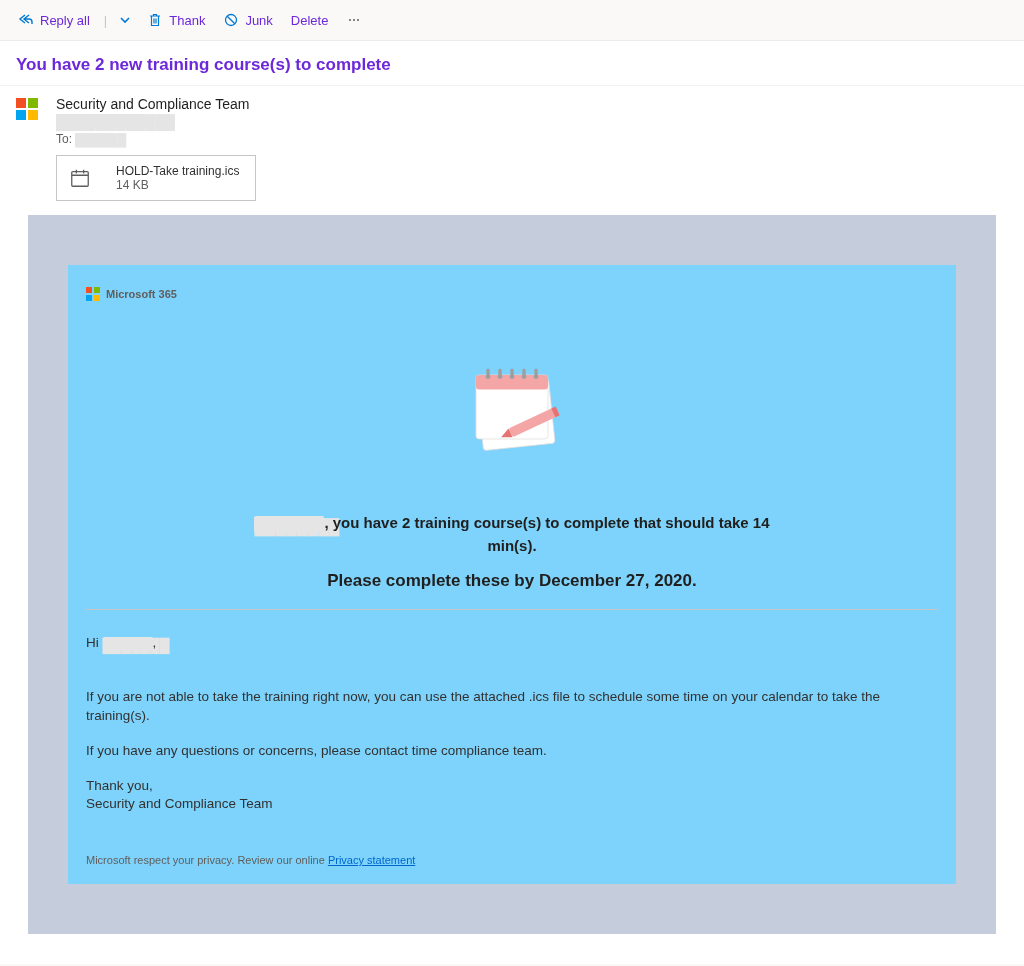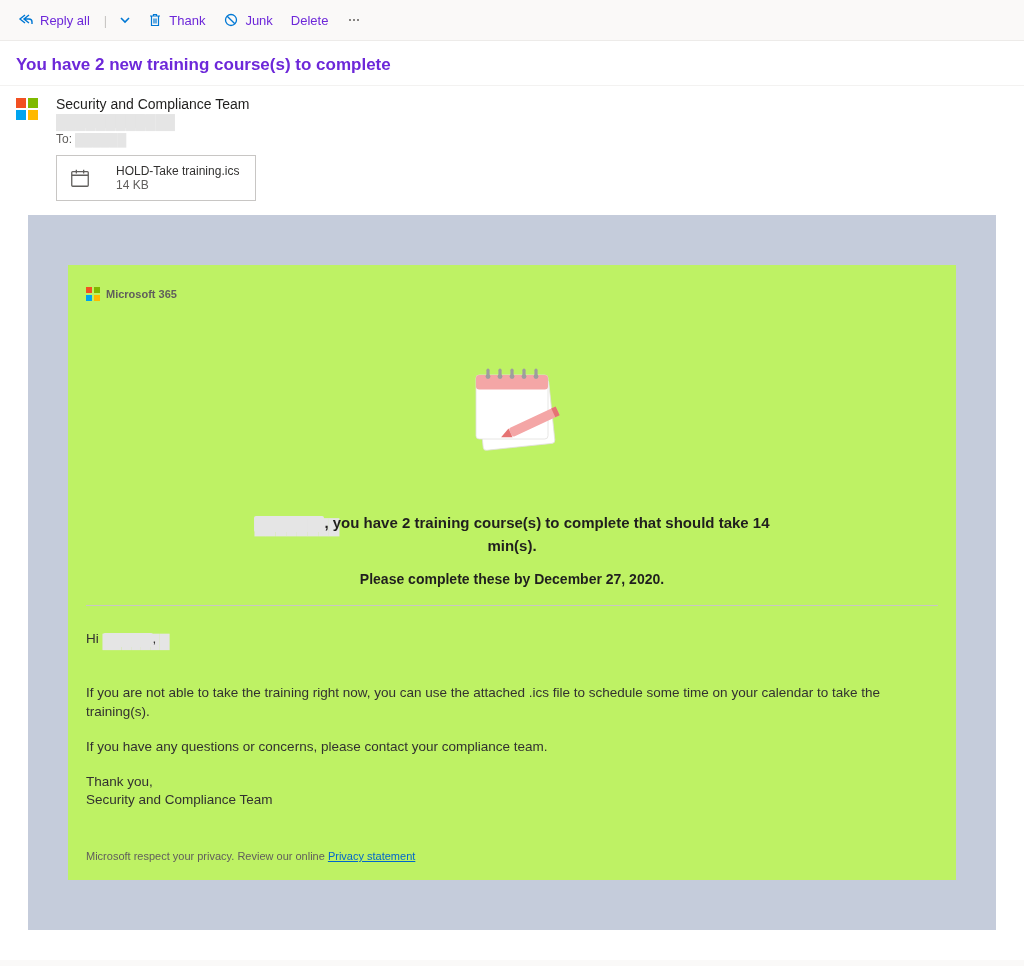--- a/index.html
+++ b/index.html
@@ -85,21 +85,21 @@
   .attach-meta { display:flex; flex-direction:column; }
   .attach-name { font-size:12px; color:#323130; }
   .attach-size { font-size:12px; color:#605e5c; }
   .body-outer { padding: 0 0 30px 0; background:#fff; }
   .body-frame {
     margin: 0 28px;
     background:#c5ccdb;
     padding: 50px 40px;
   }
   .body-card {
-    background:#bef264;
+    background:#7dd3fc;
     padding: 22px 18px 18px 18px;
   }
   .brand-row {
     display:flex; align-items:center; gap:6px;
     font-size:11px; font-weight:600; color:#605e5c;
     padding: 0 0 40px 0;
   }
   .brand-row .ms-logo { width:14px; height:14px; }
   .brand-row .ms-logo span { width:6px; height:6px; }
   .brand-row .ms-logo .b { left:8px; }
@@ -112,21 +112,21 @@
     font-weight:700;
     font-size:15px;
     color:#201f1e;
     margin: 18px auto 6px auto;
     max-width: 520px;
     line-height:1.5;
   }
   .subline {
     text-align:center;
     font-weight:700;
-    font-size:14px;
+    font-size:17px;
     color:#201f1e;
     margin: 14px 0 18px 0;
   }
   .cta-wrap { text-align:center; margin-bottom: 10px; }
   .cta-btn {
     display:inline-block;
     background:#0078d4;
     color:#fff;
     font-size:14px;
     padding:10px 36px;
@@ -270,21 +270,21 @@
 
       <p class="para">
         <span>Hi </span><span class="redacted" style="width:50px;">███████</span><span>,</span>
       </p>
 
       <p class="para">
         <br>
         <span>If you are not able to take the training right now, you can use the attached .ics file to schedule some time on your calendar to take the training(s).</span>
       </p>
 
-      <p class="para">If you have any questions or concerns, please contact your compliance team.</p>
+      <p class="para">If you have any questions or concerns, please contact time compliance team.</p>
 
       <p class="para" style="margin-bottom:16px;">
         <span>Thank you,</span><br>
         <span>Security and Compliance Team</span>
       </p>
 
       <div class="footer-note">
         <span>Microsoft respect your privacy. Review our online </span><a href="#">Privacy statement</a>
       </div>
 

